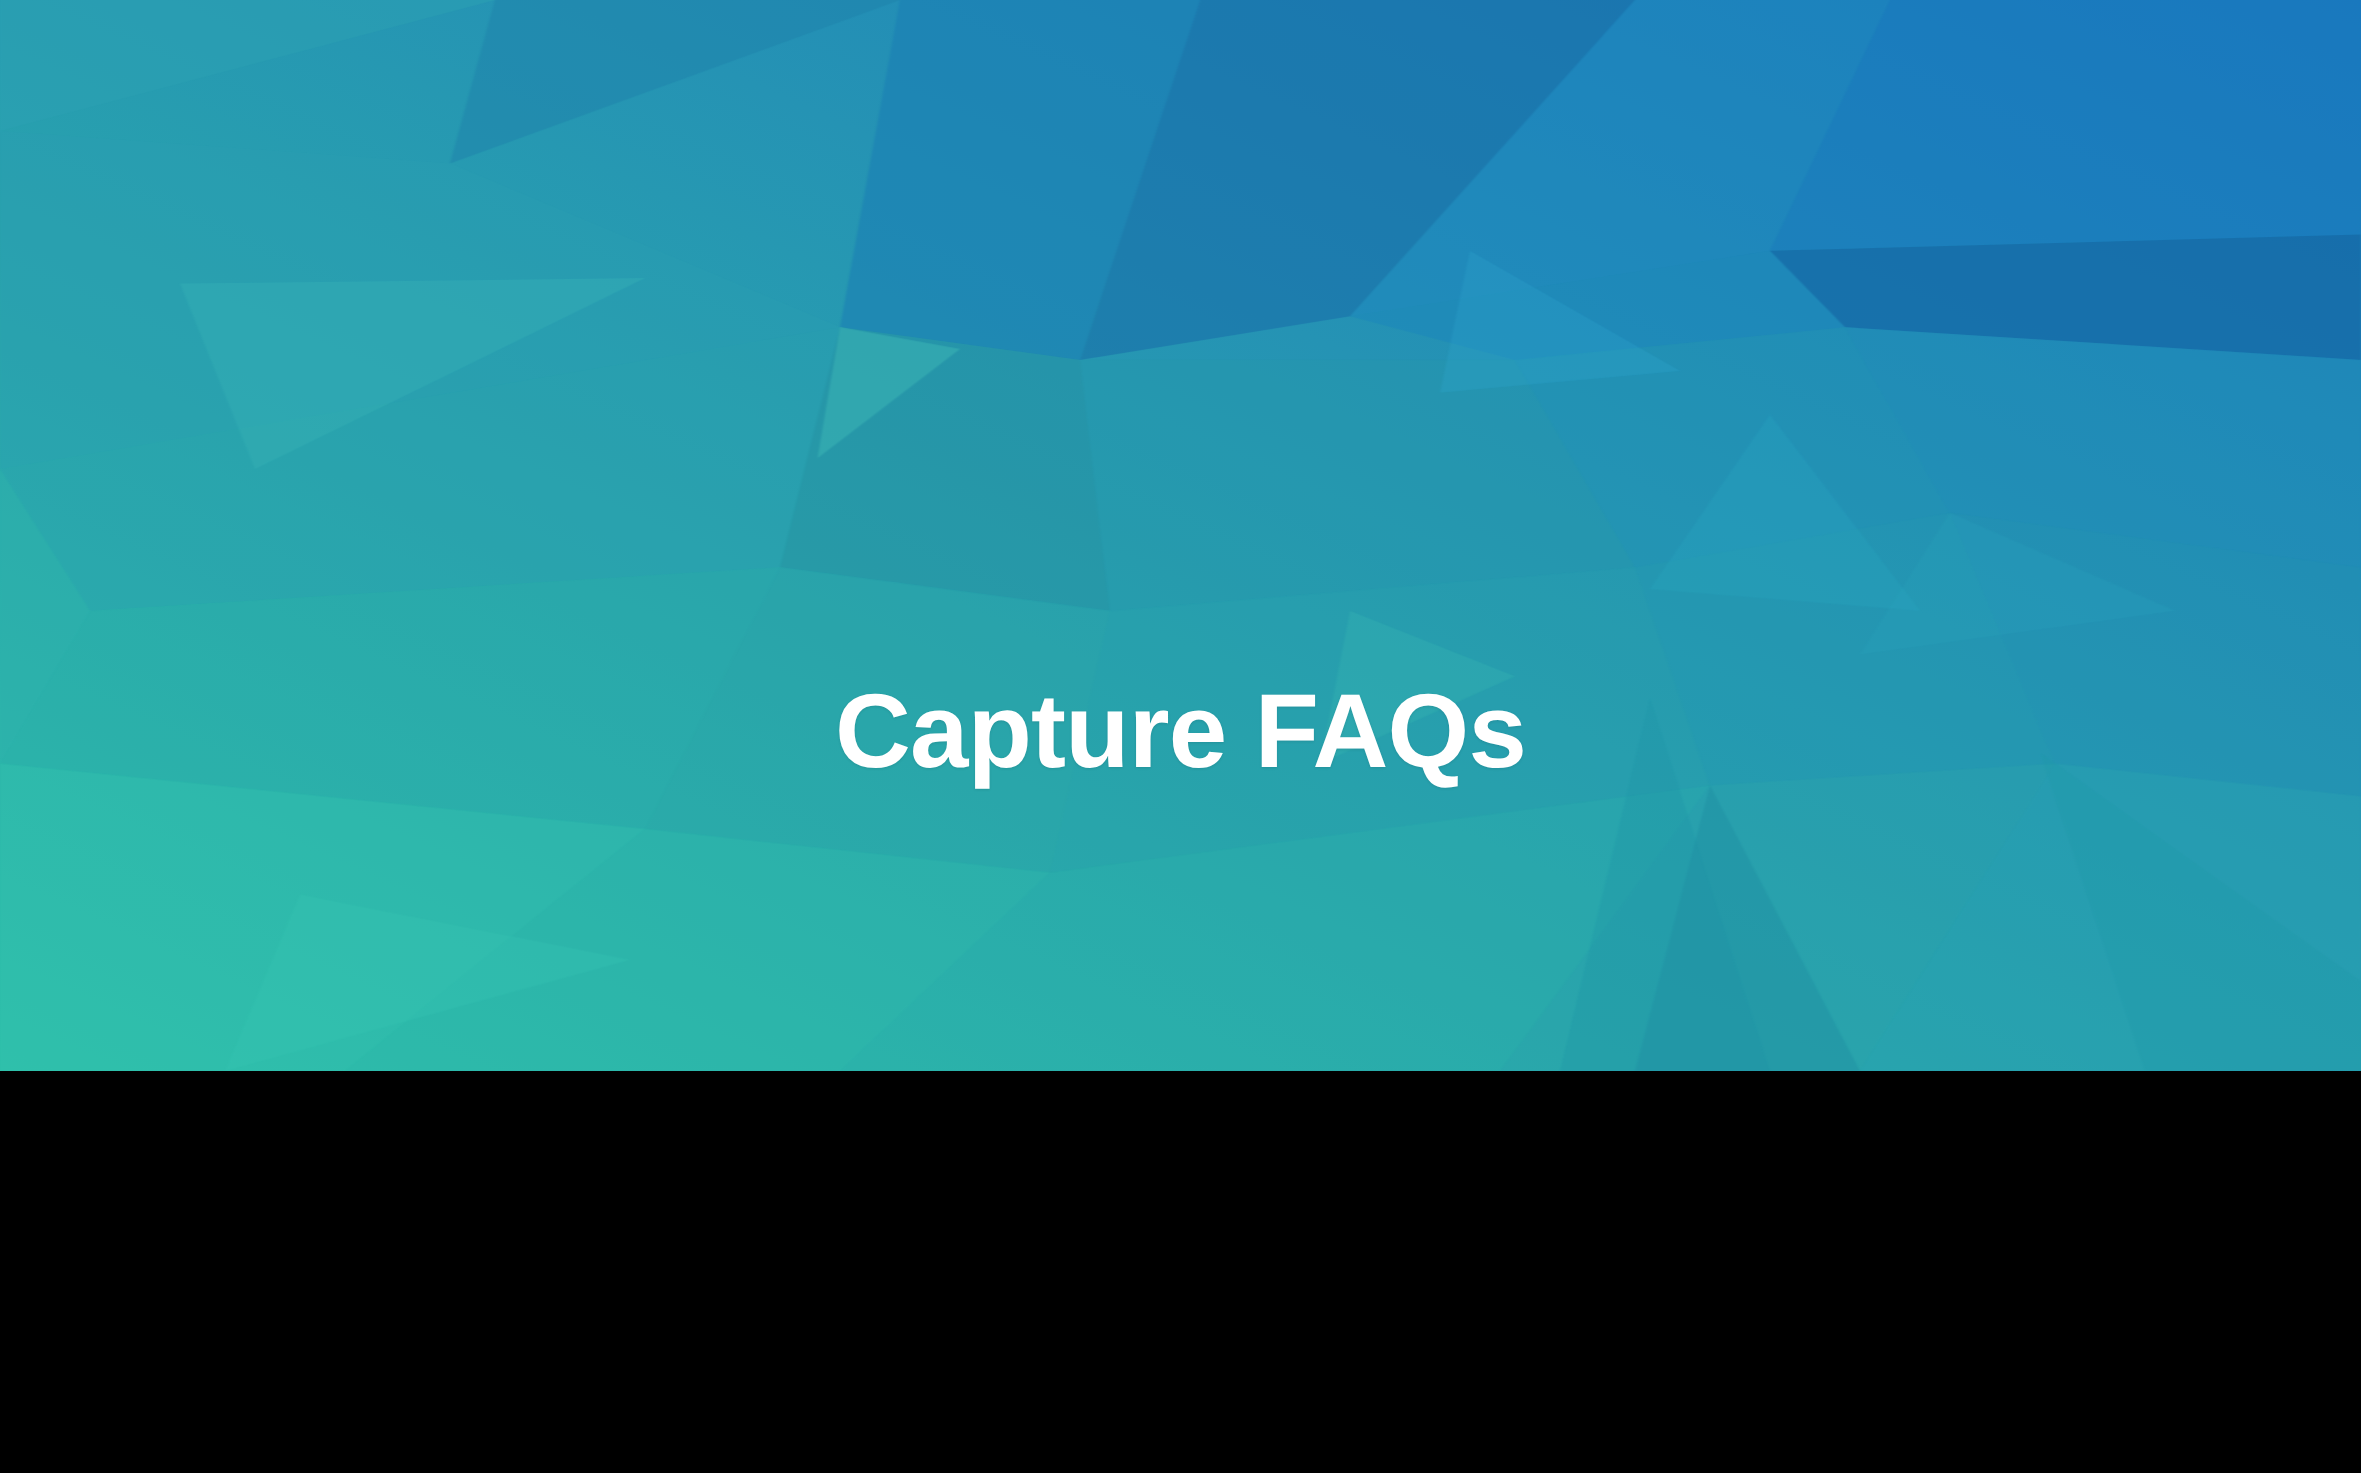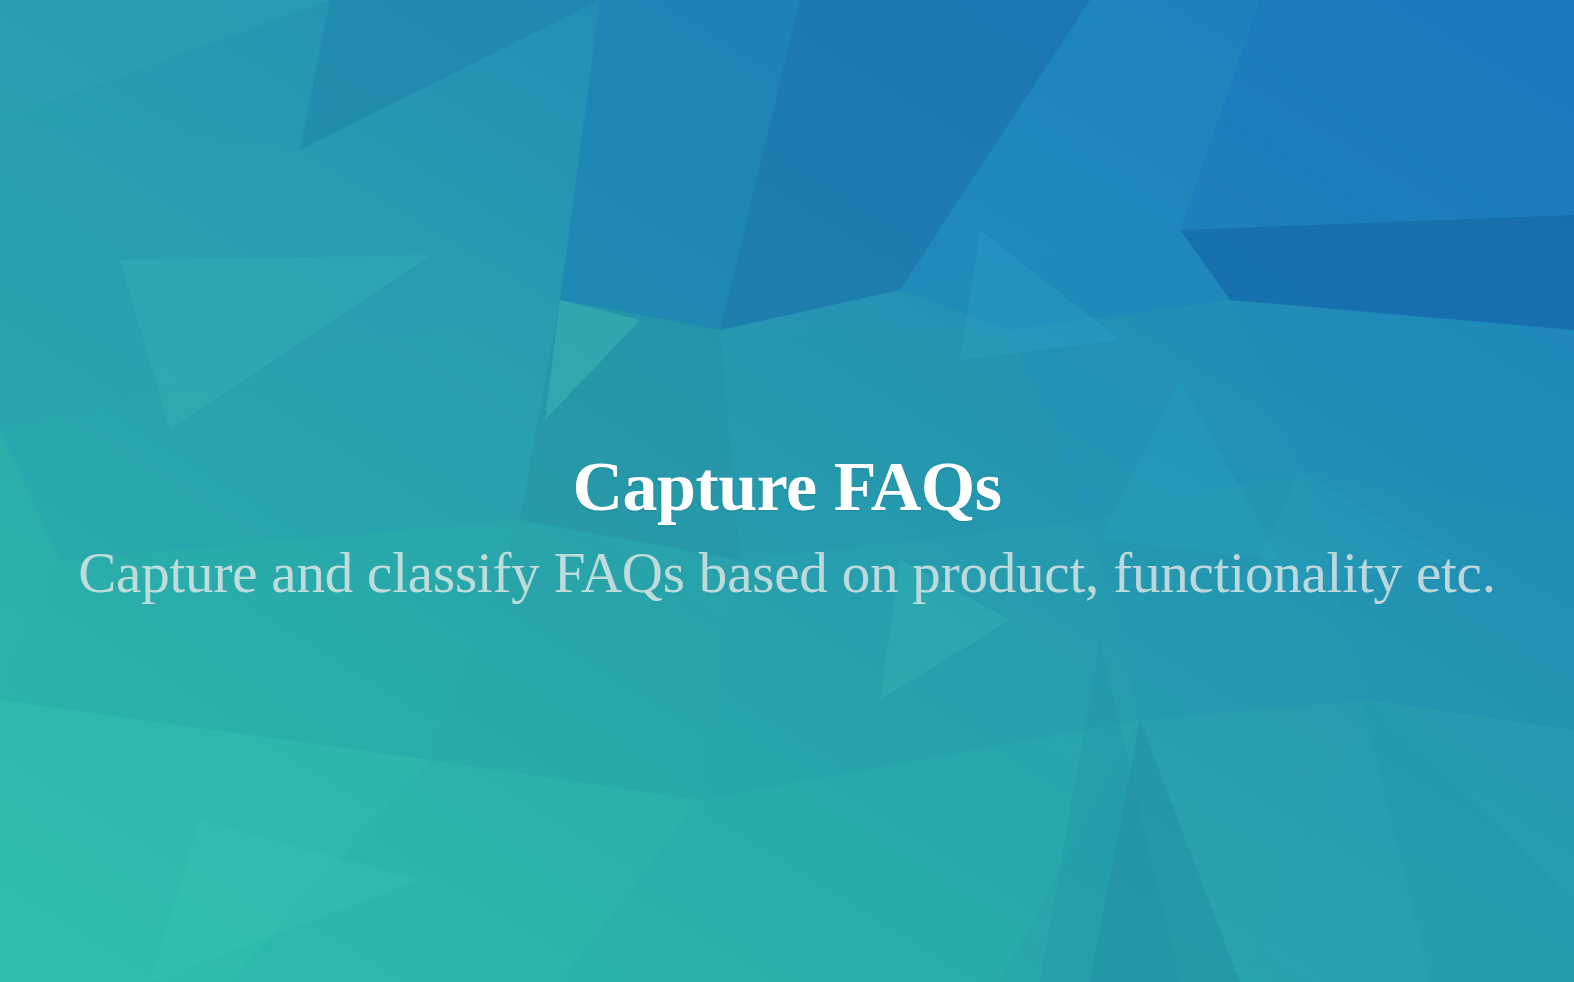--- a/index.html
+++ b/index.html
@@ -3,23 +3,23 @@
 <meta charset="utf-8">
 <style>
   html, body {
     margin: 0;
     padding: 0;
     background: #000;
   }
   #frame {
     position: relative;
     width: 1574px;
-    height: 982px;
+    height: 714px;
     overflow: hidden;
-    font-family: Liberation Serif, serif;
+    font-family: Liberation Sans, sans-serif;
     background: #2a9eaa;
   }
   #poly-bg {
     position: absolute;
     inset: 0;
     width: 100%;
     height: 100%;
     display: block;
   }
   
@@ -120,16 +120,15 @@
 
       <polygon points="900,560 1010,620 880,700" fill="#3cc0b4" opacity="0.25"></polygon>
       <polygon points="1180,380 1280,560 1100,540" fill="#2eaec9" opacity="0.20"></polygon>
       <polygon points="200,820 420,880 150,982" fill="#3ac6b3" opacity="0.28"></polygon>
     </g>
   </svg>
 
   <div id="content">
     <div id="hero-title">Capture FAQs</div>
 
-    <div id="hero-subtitle">Capture and classify FAQs based on product, functionality etc.</div>
   </div>
 
 </div>
 
 </body></html>

